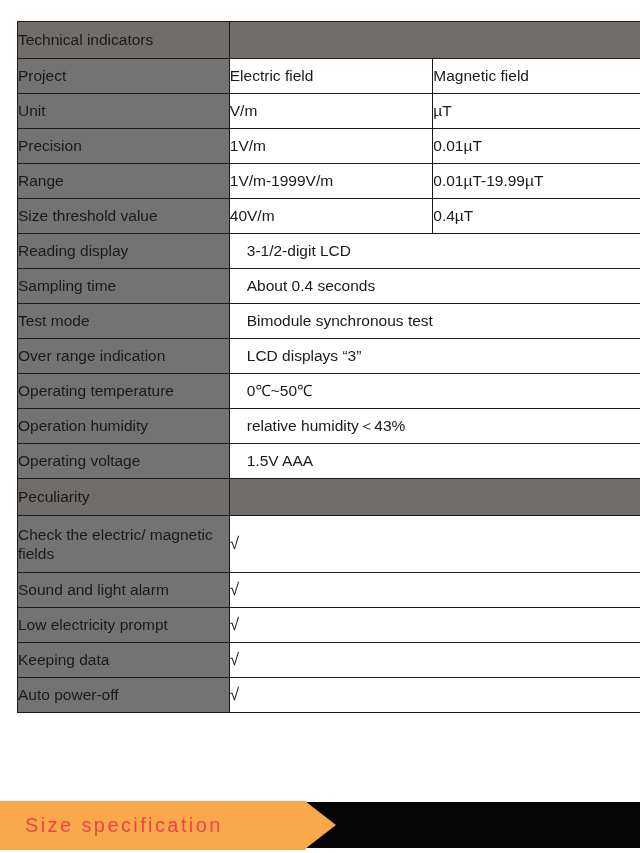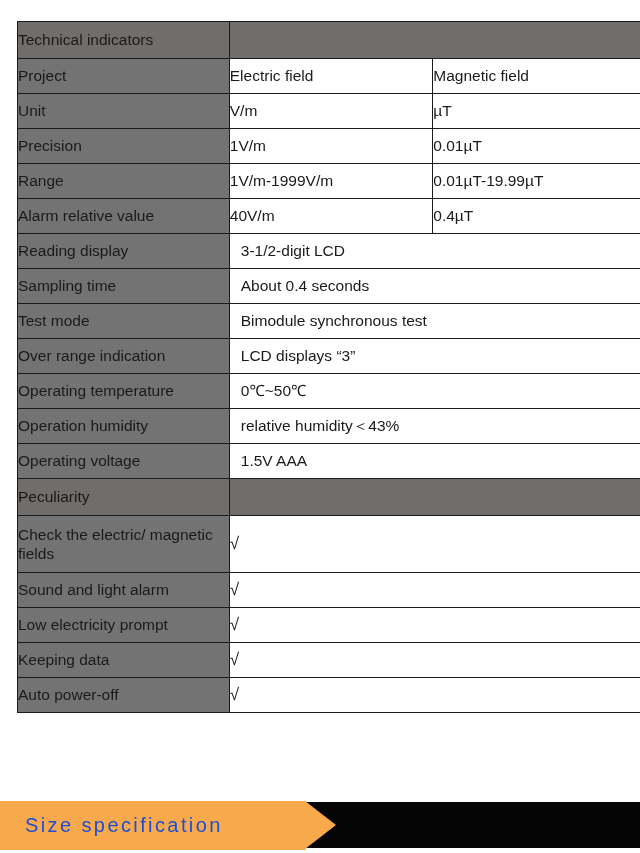--- a/index.html
+++ b/index.html
@@ -62,21 +62,21 @@
   }
   td.lbl.tall { height: 56px; }
   .lbl-text { display: block; }
 
   
   td.val {
     background: #ffffff;
     padding: 0 6px 0 11px;
     height: 34px;
   }
-  td.val.wide { padding-left: 11px; }
+  td.val.wide { padding-left: 17px; }
   td.check {
     background: #ffffff;
     padding: 0 6px 0 26px;
     font-size: 17px;
   }
   .tick { font-size: 17px; }
 
   
   #size-banner {
     position: absolute;
@@ -110,21 +110,21 @@
     border-top: 24.5px solid transparent;
     border-bottom: 24.5px solid transparent;
     border-left: 31px solid #f7a94b;
   }
   .banner-text {
     position: absolute;
     left: 25px;
     top: 0;
     height: 49px;
     line-height: 49px;
-    color: #1d4ed8;
+    color: #ef4444;
     font-size: 20px;
     letter-spacing: 2.4px;
     white-space: nowrap;
   }
 </style>
 </head>
 <body>
 
 <div id="spec-sheet">
   <table class="spec">
@@ -154,21 +154,21 @@
         <td class="lbl">Precision</td>
         <td class="val">1V/m</td>
         <td class="val">0.01µT</td>
       </tr>
       <tr>
         <td class="lbl">Range</td>
         <td class="val">1V/m-1999V/m</td>
         <td class="val">0.01µT-19.99µT</td>
       </tr>
       <tr>
-        <td class="lbl">Alarm relative value</td>
+        <td class="lbl">Size threshold value</td>
         <td class="val">40V/m</td>
         <td class="val">0.4µT</td>
       </tr>
 
       <tr>
         <td class="lbl">Reading display</td>
         <td class="val wide" colspan="2">3-1/2-digit LCD</td>
       </tr>
       <tr>
         <td class="lbl">Sampling time</td>

